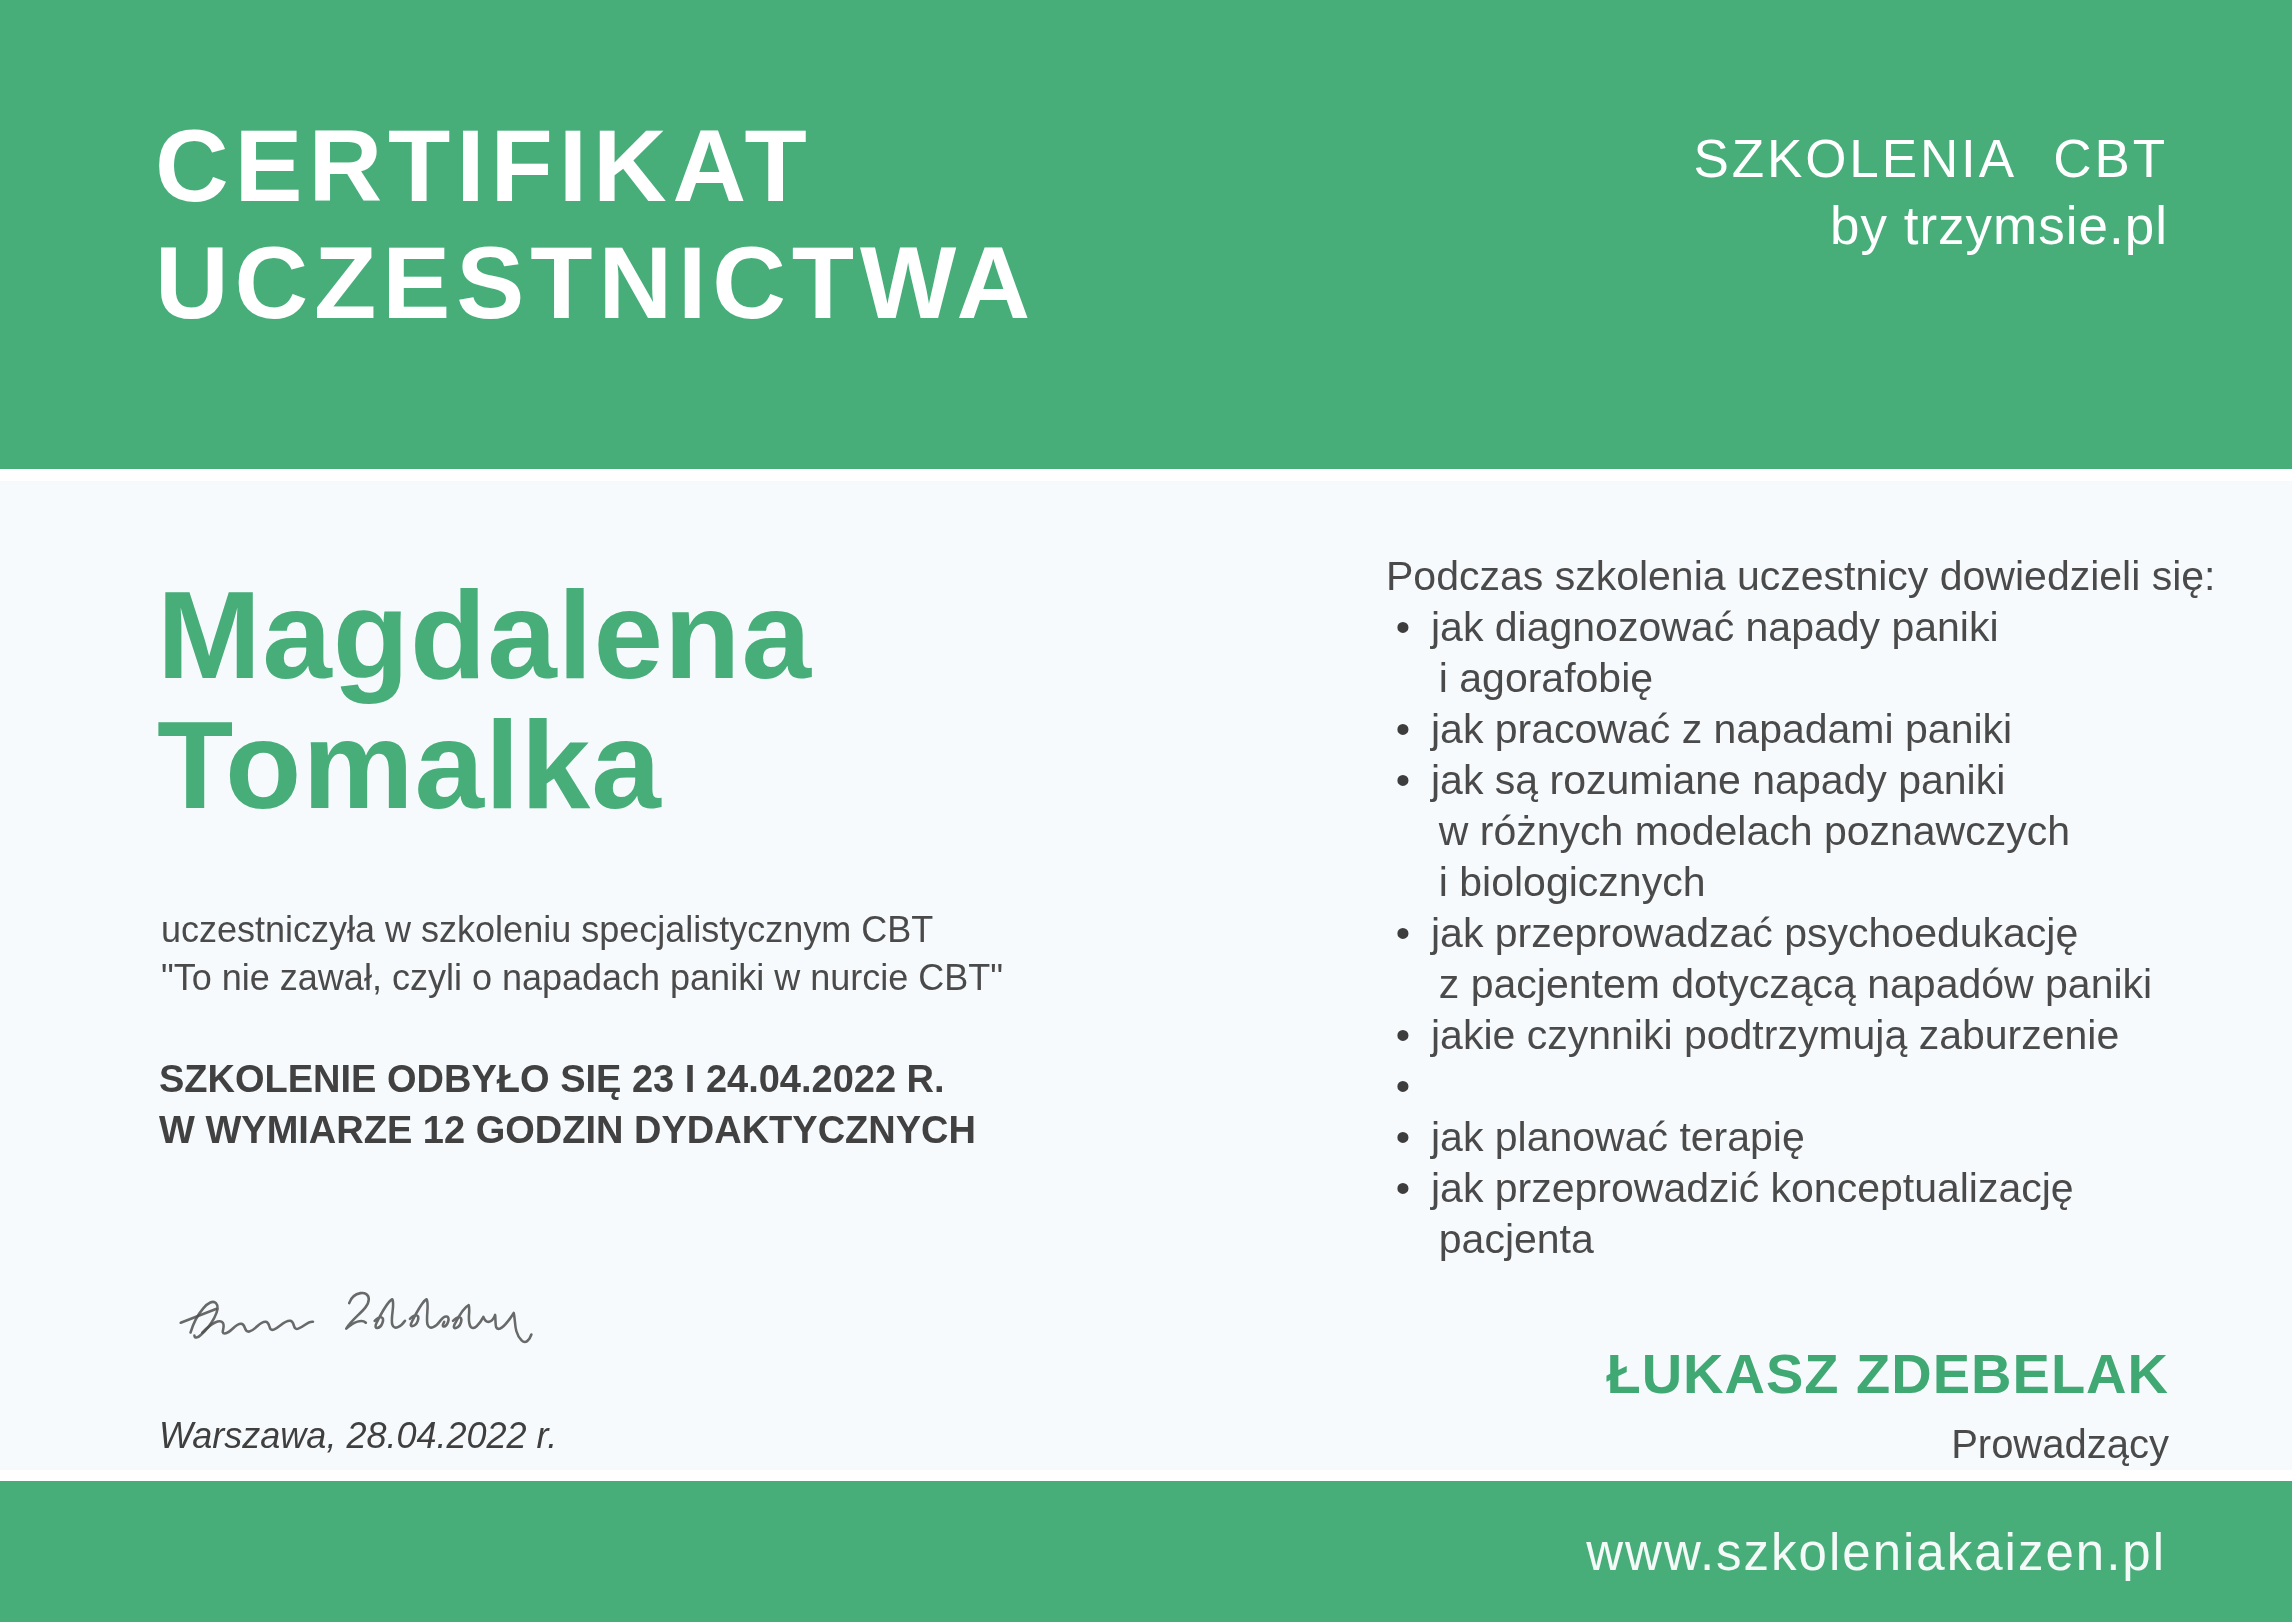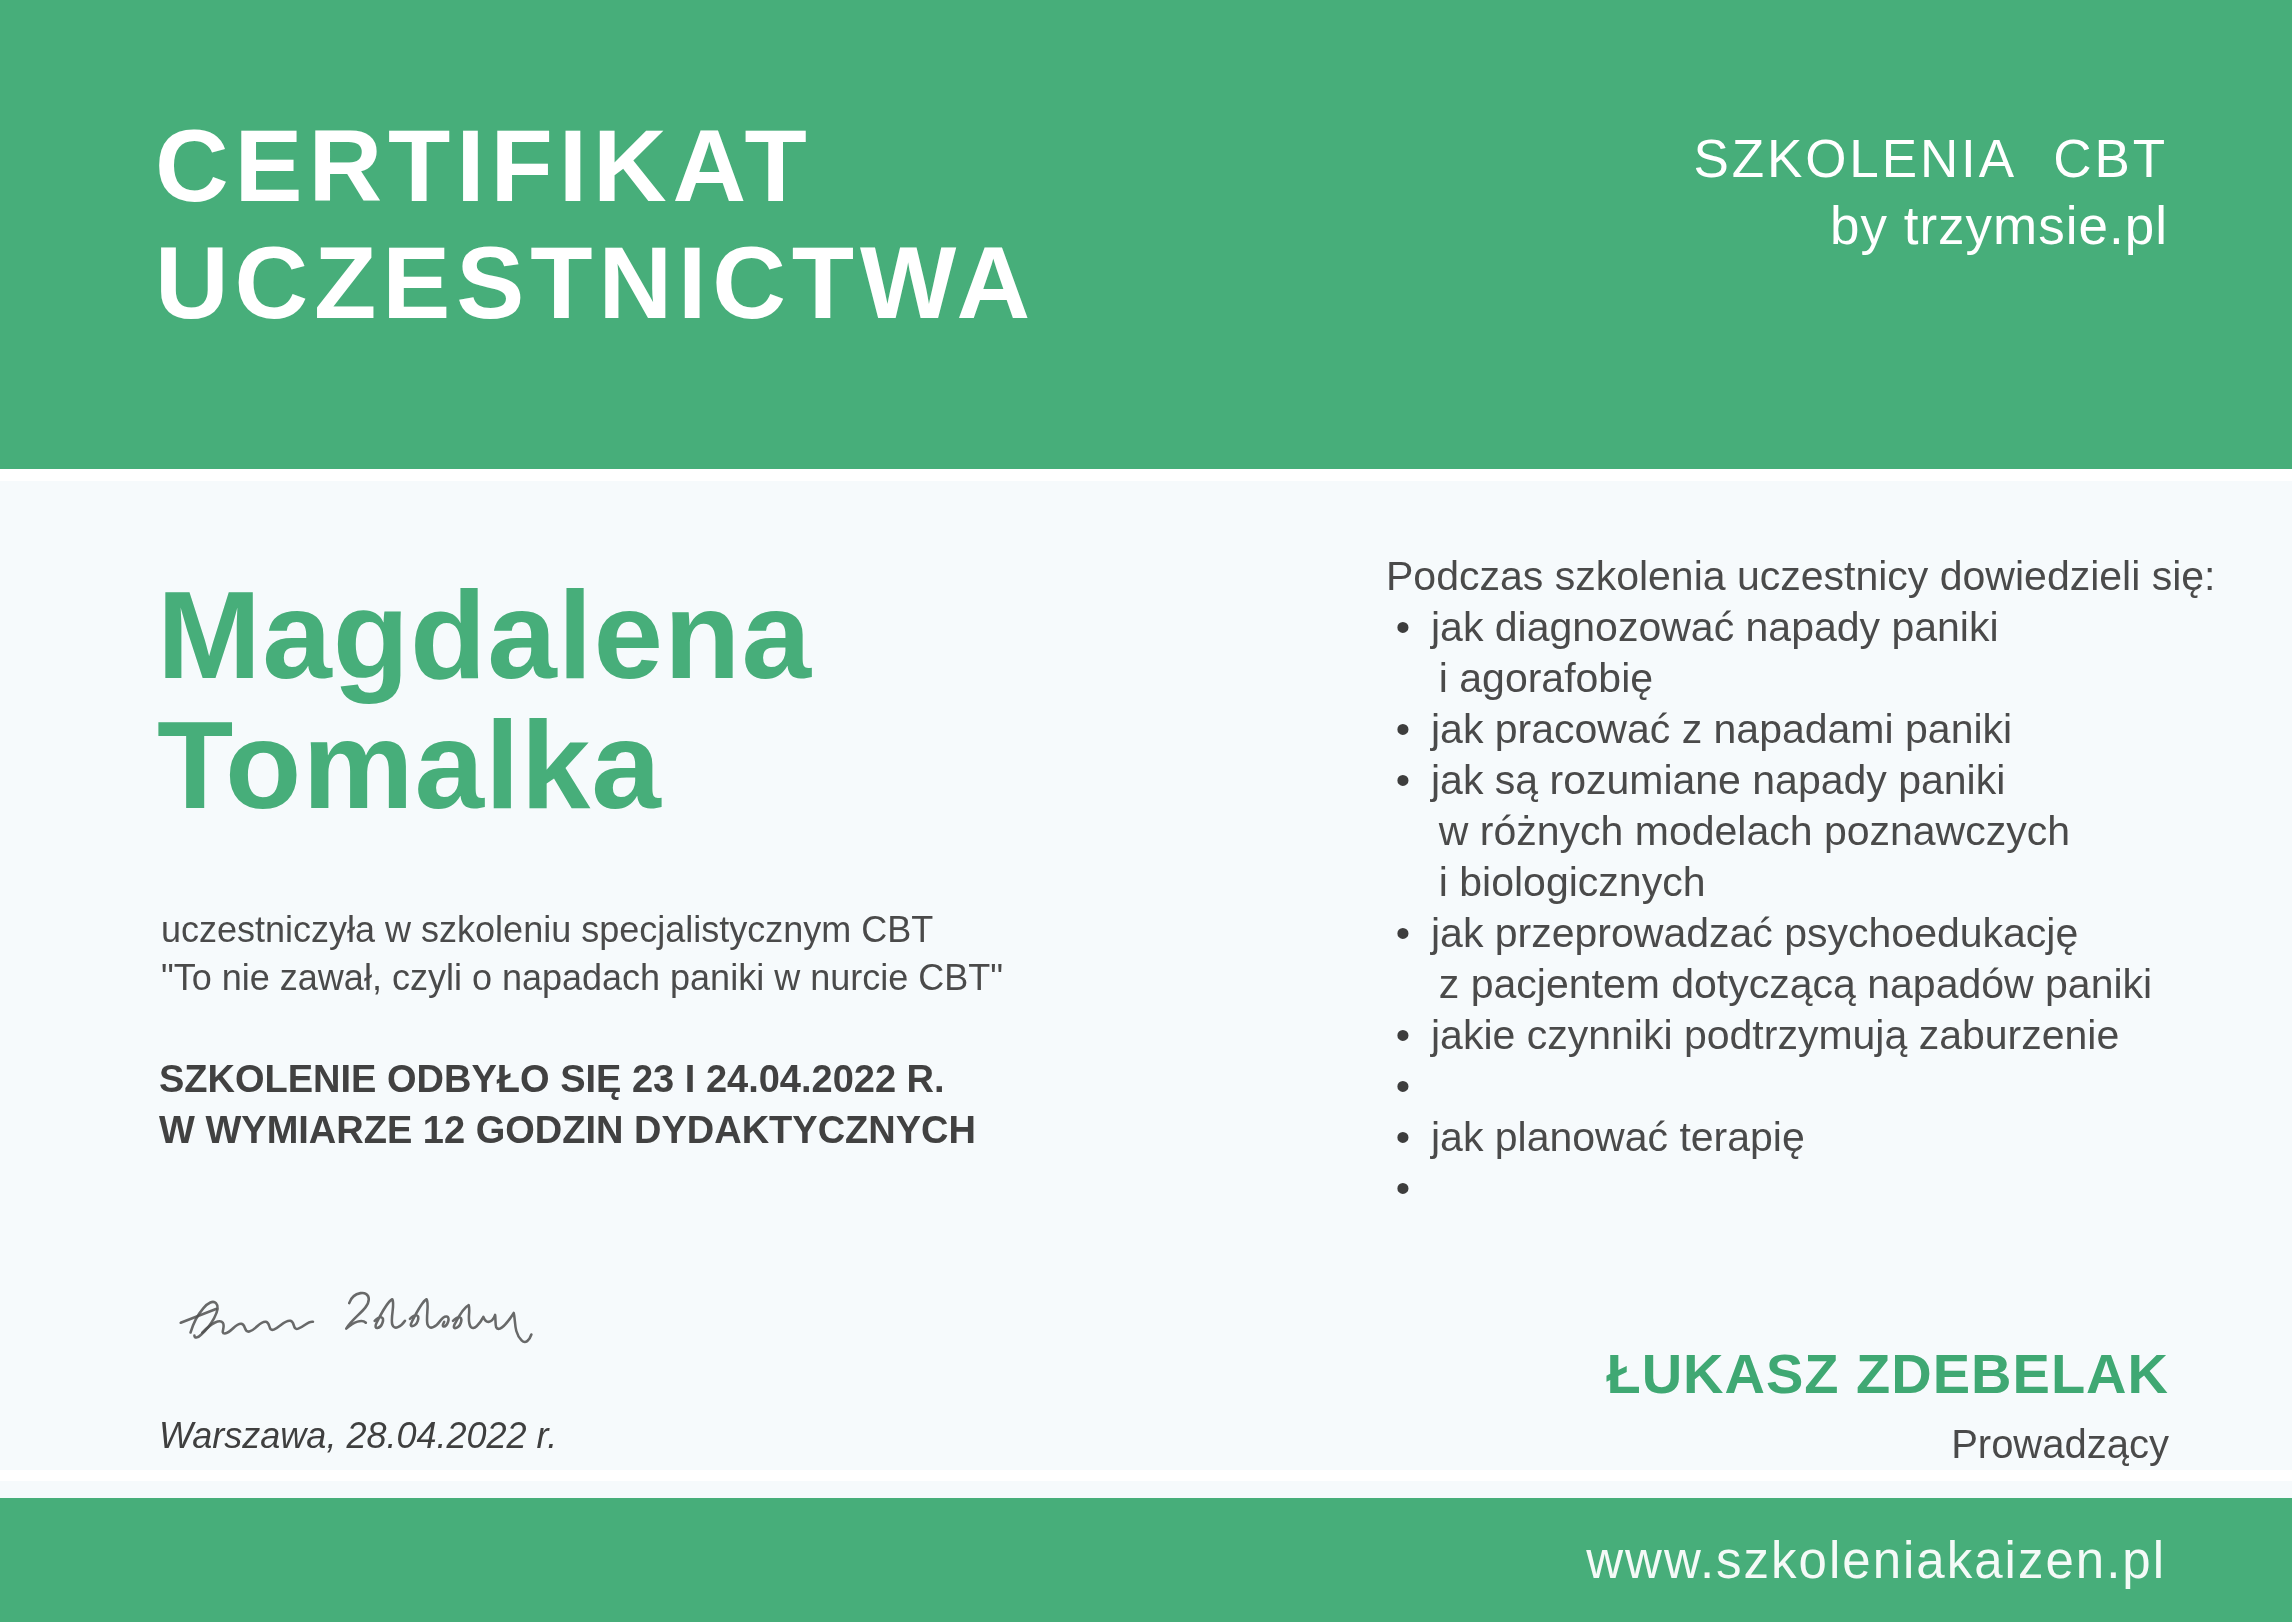--- a/index.html
+++ b/index.html
@@ -161,21 +161,21 @@
     font-size: 40px;
     font-weight: 400;
   }
 
   
   .footer {
     position: absolute;
     left: 0;
     bottom: 0;
     width: 100%;
-    height: 124px;
+    height: 141px;
     background: #47ae7a;
   }
   .website {
     position: absolute;
     right: 127px;
     top: 50%;
     transform: translateY(-50%);
     color: #f4faf7;
     font-size: 51px;
     font-weight: 400;
@@ -268,20 +268,24 @@
         <span class="bullet">•</span>
       </li>
       <li class="topic-item">
         <span class="bullet">•</span>
         <span class="topic-lines">
           <span>jak planować terapię</span>
         </span>
       </li>
       <li class="topic-item">
         <span class="bullet">•</span>
+        <span class="topic-lines">
+          <span>jak przeprowadzić konceptualizację</span>
+          <span>pacjenta</span>
+        </span>
       </li>
     </ul>
   </section>
 
   <div class="trainer">
     <span class="trainer-name">ŁUKASZ ZDEBELAK</span>
     <span class="trainer-role">Prowadzący</span>
   </div>
 
   <div class="seam seam-bottom"></div>

